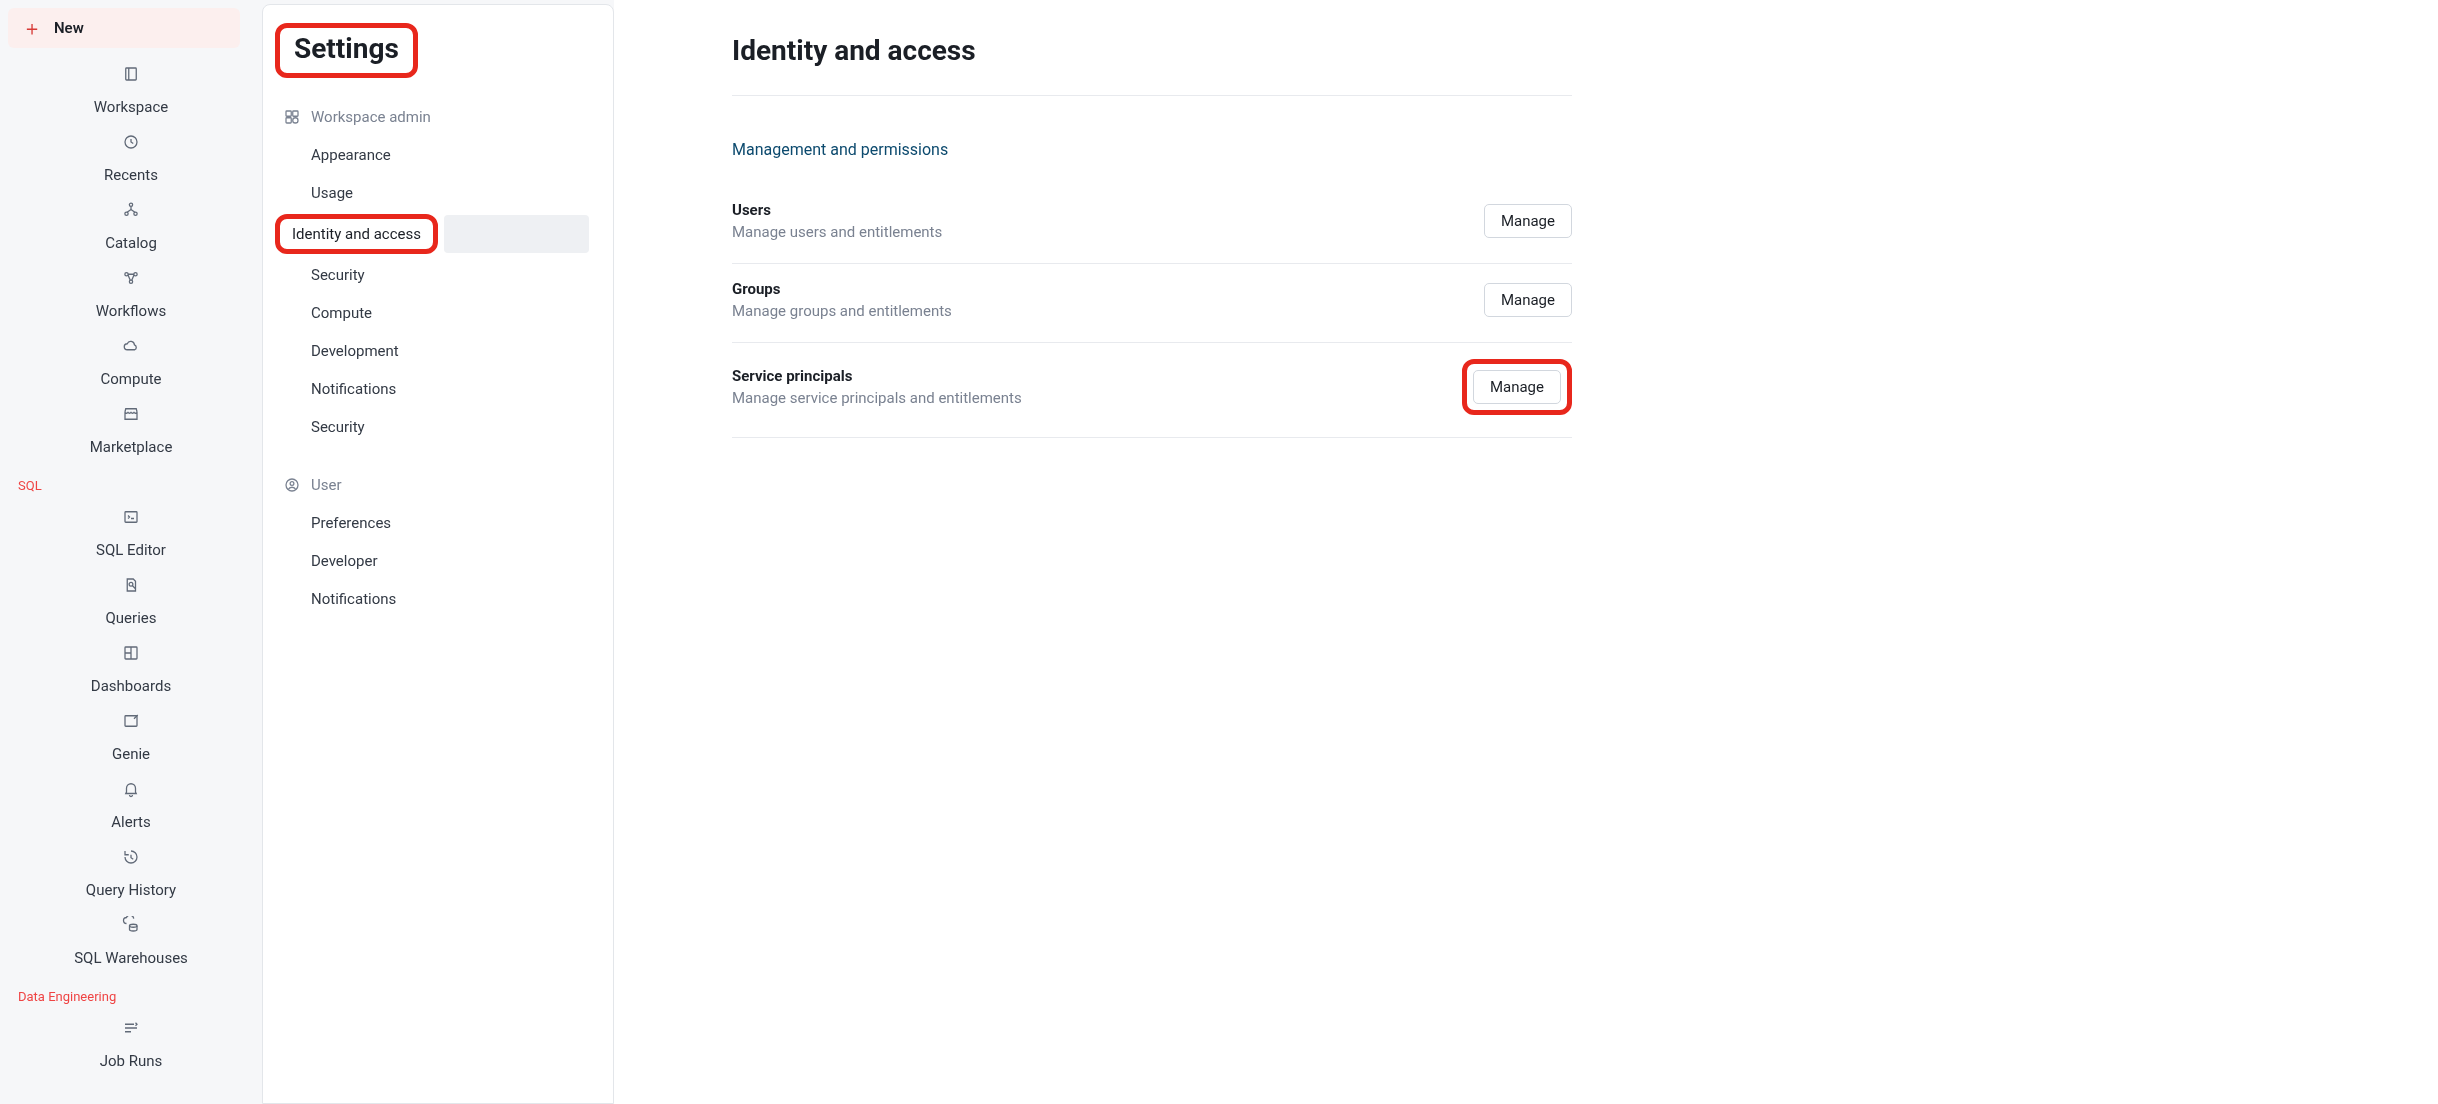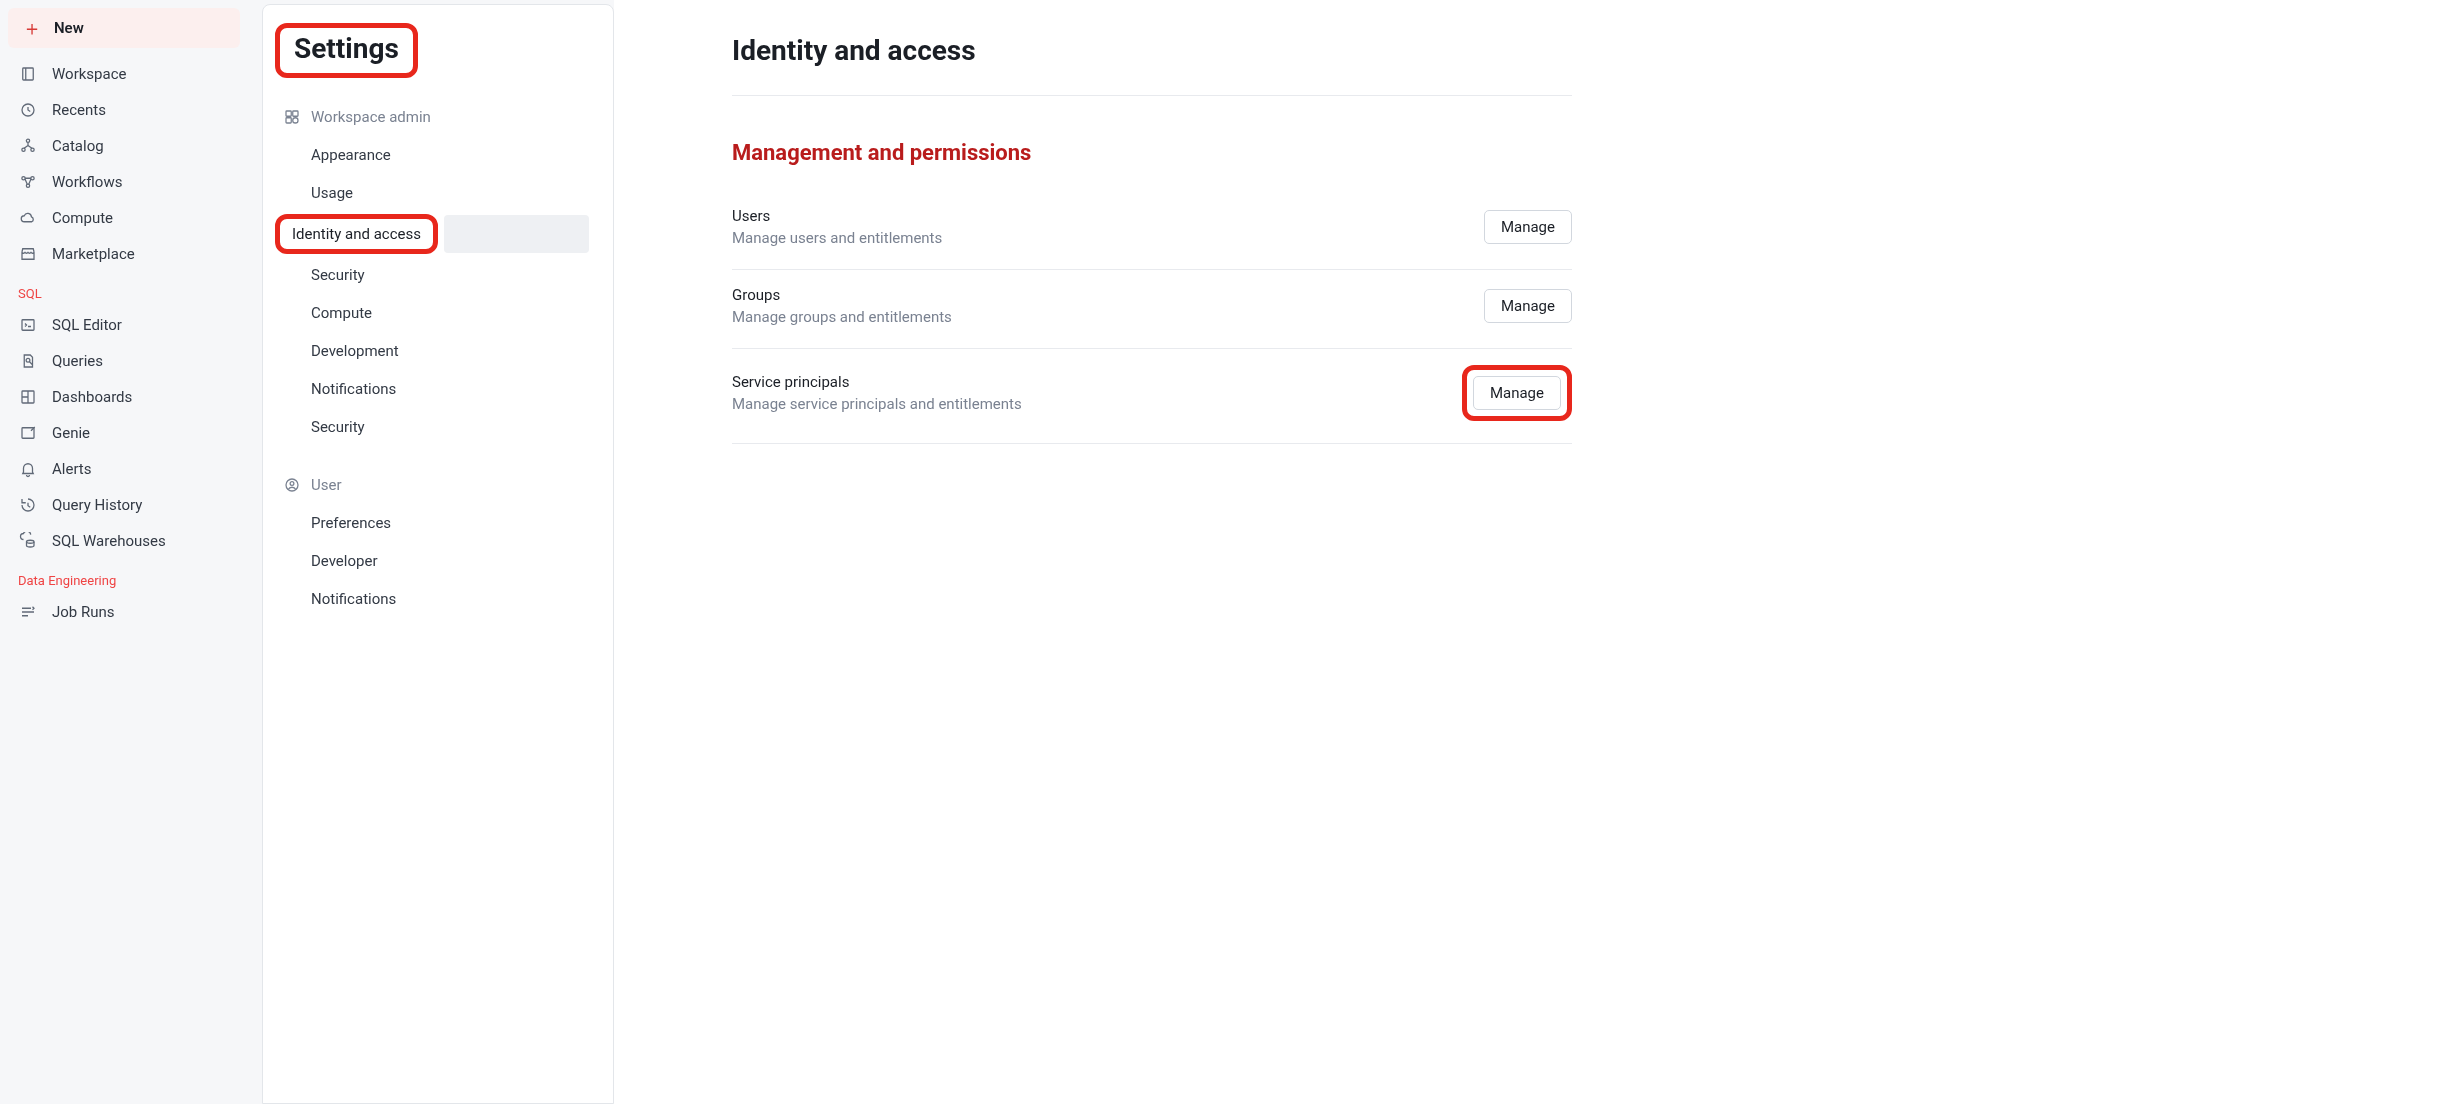--- a/index.html
+++ b/index.html
@@ -52,20 +52,21 @@
     }
     .nav-item {
       display: flex;
       align-items: center;
       gap: 14px;
       padding: 8px 10px;
       cursor: pointer;
       border-radius: 4px;
       color: #333a45;
       font-size: 15px;
+      flex-direction: column;
     }
     .nav-item .icon-wrap {
       width: 20px;
       height: 20px;
       display: flex;
       align-items: center;
       justify-content: center;
       color: #616a78;
     }
     .nav-item .icon-wrap svg {
@@ -165,42 +166,42 @@
       color: #1b1f26;
       margin-bottom: 28px;
     }
     .divider {
       border: none;
       border-top: 1px solid #e8eaee;
       margin: 0;
       width: 840px;
     }
     .sub-title {
-      font-size: 22px;
-      font-weight: 700;
-      color: #b91c1c;
+      font-size: 16px;
+      font-weight: 400;
+      color: #0c4a6e;
       margin-top: 44px;
       margin-bottom: 26px;
     }
     .mgmt-row {
       display: flex;
       justify-content: space-between;
       align-items: center;
       width: 840px;
       padding: 16px 0 22px 0;
       border-bottom: 1px solid #e8eaee;
     }
     .mgmt-text {
       display: flex;
       flex-direction: column;
       gap: 4px;
     }
     .mgmt-label {
       font-size: 15px;
-      font-weight: 400;
+      font-weight: 700;
       color: #1b1f26;
     }
     .mgmt-desc {
       font-size: 15px;
       color: #7a8291;
     }
     .manage-btn {
       background: #ffffff;
       border: 1px solid #d2d7de;
       border-radius: 5px;

